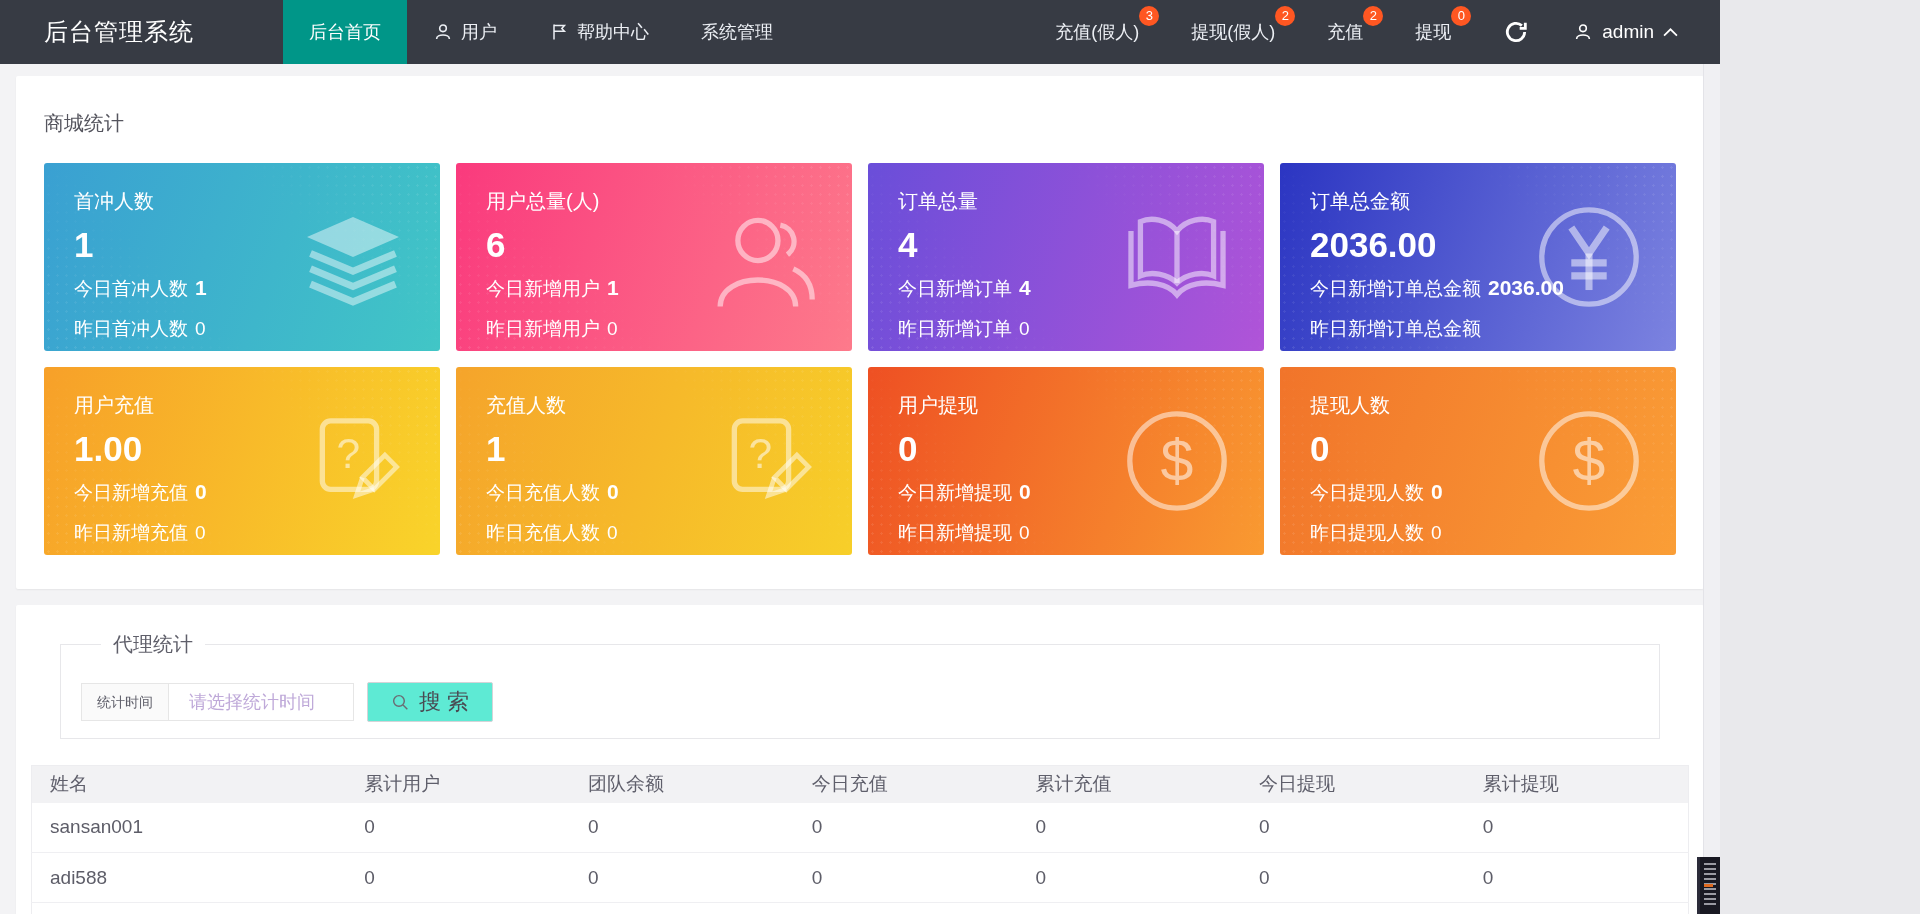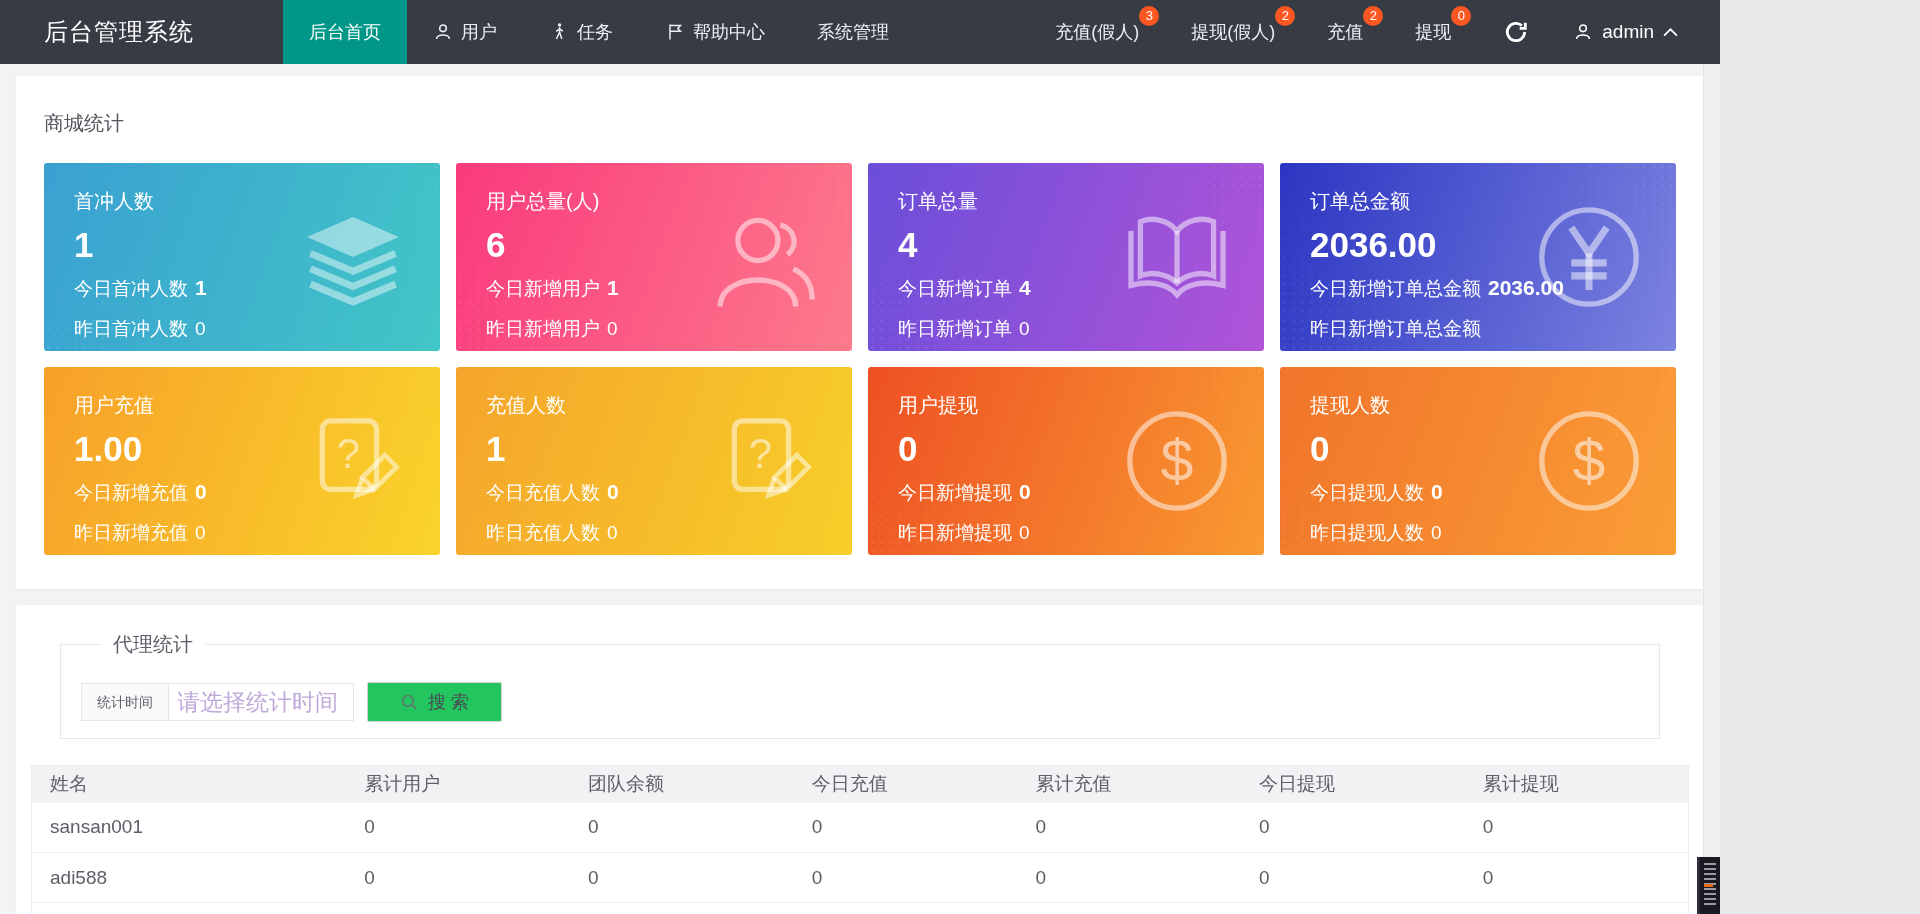--- a/index.html
+++ b/index.html
@@ -40,23 +40,23 @@
   .card-line .lite { font-weight:400; margin-left:7px; font-size:19px; }
   .card-icon { position:absolute; right:28px; top:50%; transform:translateY(-50%); width:118px; height:118px; }
   .card-icon svg { width:100%; height:100%; }
 
   
   .panel-agent { margin-top:16px; padding:26px 14px 20px; height:560px; }
   fieldset.filter { margin:0 30px; border:1px solid #e7e7ea; padding:24px 20px 16px; }
   fieldset.filter legend { margin-left:20px; padding:0 12px; font-size:20px; color:#5f5f6a; }
   .filter-row { display:flex; align-items:center; }
   .time-label { height:38px; line-height:36px; padding:0 15px; background:#fafafa; border:1px solid #e6e6e6; font-size:14px; color:#5f5f6a; white-space:nowrap; }
-  .time-input { height:38px; width:186px; margin-left:-1px; border:1px solid #e6e6e6; padding:0 8px; font-size:23px; color:#333; outline:none; font-family:inherit; }
+  .time-input { height:38px; width:186px; margin-left:-1px; border:1px solid #e6e6e6; padding:0 20px; font-size:18px; color:#333; outline:none; font-family:inherit; }
   .time-input::placeholder { color:#bfa9d9; }
-  .search-btn { margin-left:13px; height:40px; padding:0 32px; background:#22c55e; border:1px solid #d4d4d8; border-radius:2px; font-size:18px; color:#4a4a52; display:inline-flex; align-items:center; gap:9px; cursor:pointer; font-family:inherit; }
+  .search-btn { margin-left:13px; height:40px; padding:0 23px; background:#5eead4; border:1px solid #d4d4d8; border-radius:2px; font-size:22px; color:#4a4a52; display:inline-flex; align-items:center; gap:9px; cursor:pointer; font-family:inherit; }
 
   table.data { width:calc(100% - 2px); margin:26px 1px 0; border-collapse:collapse; table-layout:fixed; border:1px solid #ededf0; }
   table.data th { background:#f2f2f4; height:37px; font-weight:400; font-size:19px; color:#5f5f6b; text-align:left; padding:0 18px; }
   table.data td { height:50px; font-size:19px; color:#5d5d68; padding:0 18px; border-bottom:1px solid #efeff2; background:#fff; }
 
   
   .scroll-track { position:absolute; top:64px; right:0; width:17px; bottom:0; background:#f0f0f3; border-left:1px solid #e3e3e8; }
   .trace-widget { position:absolute; right:0; bottom:0; width:23px; height:57px; background:#191922; border-left:3px solid #2c2c3a; padding:6px 4px; cursor:pointer; }
   .trace-widget .lines { width:100%; height:100%;
       background:repeating-linear-gradient(to bottom,#9a9aa2 0 2px,transparent 2px 5px); position:relative; }
@@ -79,29 +79,20 @@
           <svg viewBox="0 0 20 20">
               <circle cx="10" cy="6.3" r="3.3" fill="none" stroke="#eceff4" stroke-width="1.6"></circle>
               <path d="M3.6 17 C3.6 11.6 16.4 11.6 16.4 17" fill="none" stroke="#eceff4" stroke-width="1.6"></path>
             </svg>
         </span>
         <span>用户</span>
       </li>
       <li>
         <span class="nicon">
           <svg viewBox="0 0 20 20" fill="none" stroke="#eceff4" stroke-width="1.5">
-              <circle cx="10.6" cy="2.9" r="1.7" fill="#eceff4" stroke="none"></circle>
-              <path d="M10.6 5 V10 M10.6 6.8 L7.2 9.4 M10.6 6.8 L13.8 9.2 M10.6 10 L7.4 17 M10.6 10 L12.8 17"></path>
-            </svg>
-        </span>
-        <span>任务</span>
-      </li>
-      <li>
-        <span class="nicon">
-          <svg viewBox="0 0 20 20" fill="none" stroke="#eceff4" stroke-width="1.5">
               <path d="M5 2.4 V17.6"></path>
               <path d="M5 3.6 H15.4 L12.8 6.4 L15.4 9.2 H5"></path>
             </svg>
         </span>
         <span>帮助中心</span>
       </li>
       <li>
         <span>系统管理</span>
       </li>
     </ul>

